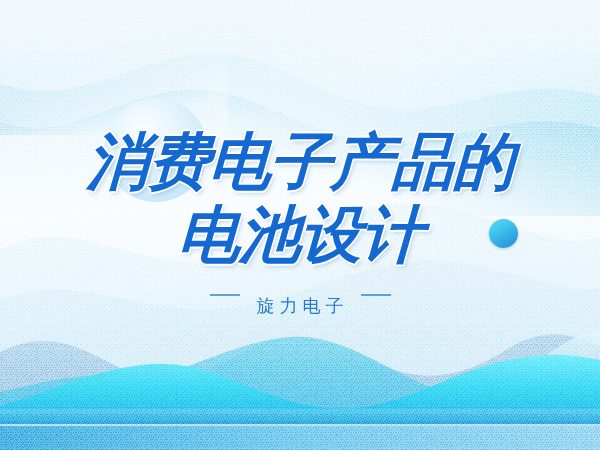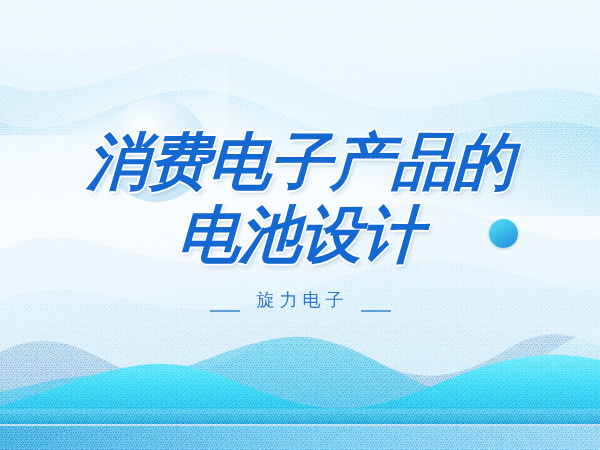--- a/index.html
+++ b/index.html
@@ -103,23 +103,23 @@
       -1.2px 1.2px 0 #ffffff,
        1.2px -1.2px 0 #ffffff,
       -1.2px -1.2px 0 #ffffff,
        2px 3px 4px rgba(24,86,160,.22);
     transform: skewX(-2deg);
   }
   .title-line--1 { margin-bottom: 11px; }
   .title-line--2 { }
 
   .subtitle {
-    margin-top: 22px;
+    margin-top: 28px;
     display: flex;
-    align-items: flex-end;
+    align-items: flex-start;
     gap: 12px;
     color: #2b79c9;
     font-size: 18px;
     letter-spacing: 5px;
     text-indent: 5px;
     white-space: nowrap;
   }
   .dash {
     display: block;
     width: 30px;

